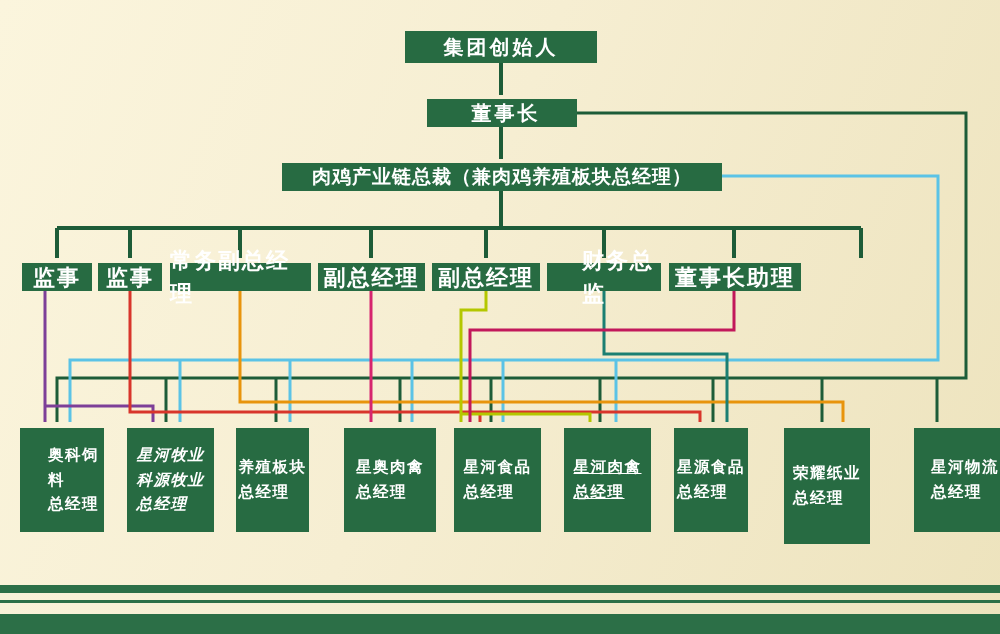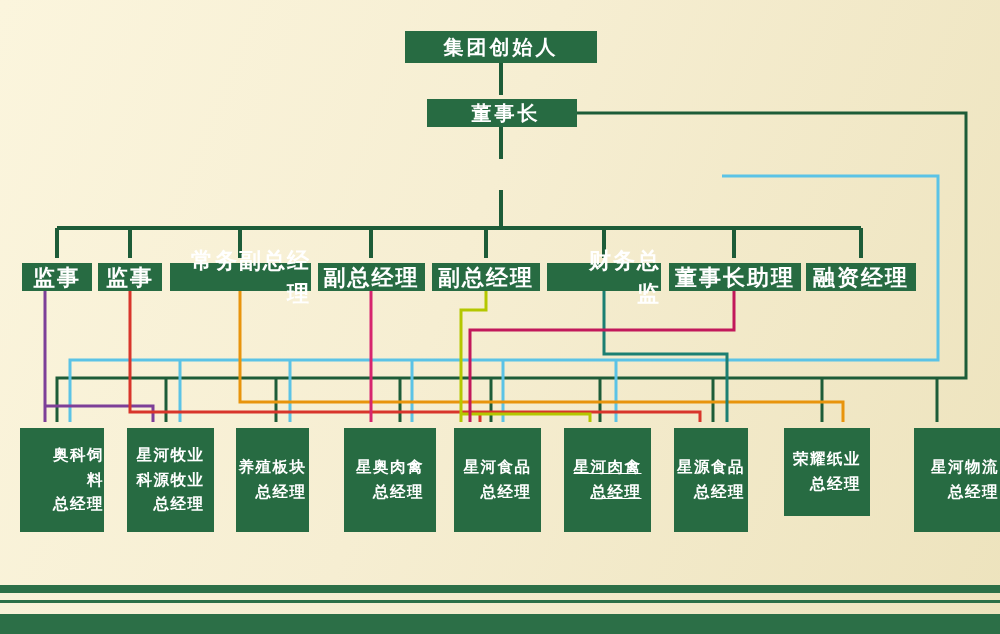--- a/index.html
+++ b/index.html
@@ -7,21 +7,21 @@
   #stage{
     position:relative;width:1000px;height:634px;overflow:hidden;
     background:linear-gradient(112deg,#fbf5dd 0%,#f6eed2 45%,#ede3bd 100%);
   }
   .node{
     position:absolute;
     background:#276b42;
     color:#ffffff;
     font-weight:bold;
     display:flex;align-items:center;justify-content:center;
-    text-align:right;
+    text-align:left;
     white-space:pre-line;
     box-sizing:border-box;
     letter-spacing:1px;
     line-height:1.5;
   }
   .n-l1{font-size:20px;letter-spacing:3px;}
   .n-l2{font-size:20px;letter-spacing:3px;}
   .n-l3{font-size:19px;letter-spacing:1px;}
   .n-l4{font-size:22px;letter-spacing:2px;}
   .n-l5{font-size:15.5px;letter-spacing:1.5px;line-height:1.6;}
@@ -130,46 +130,46 @@
 
     <g stroke="#c2185b" stroke-width="3">
       <path d="M734 291 V330 H470 V422" marker-end="url(#ah-cr)"></path>
     </g>
   </svg>
 
   <div class="node n-l1" style="left:405px;top:31px;width:192px;height:32px;">集团创始人</div>
 
   <div class="node n-l2" style="left:427px;top:99px;width:150px;height:28px;padding-left:8px;">董事长</div>
 
+  <div class="node n-l3" style="left:282px;top:163px;width:440px;height:28px;">肉鸡产业链总裁（兼肉鸡养殖板块总经理）</div>
 
   <div class="node n-l4" style="left:22px;top:263px;width:70px;height:28px;">监事</div>
   <div class="node n-l4" style="left:98px;top:263px;width:64px;height:28px;">监事</div>
   <div class="node n-l4" style="left:170px;top:263px;width:141px;height:28px;">常务副总经理</div>
   <div class="node n-l4" style="left:318px;top:263px;width:107px;height:28px;">副总经理</div>
   <div class="node n-l4" style="left:432px;top:263px;width:108px;height:28px;">副总经理</div>
   <div class="node n-l4" style="left:547px;top:263px;width:114px;height:28px;padding-left:35px;">财务总监</div>
   <div class="node n-l4" style="left:669px;top:263px;width:132px;height:28px;">董事长助理</div>
-  <div class="node n-l4" style="left:806px;top:263px;width:110px;height:28px;">融资经理</div>
 
   <div class="node n-l5" style="left:20px;top:428px;width:84px;height:104px;padding-left:28px;">奥科饲料
 总经理</div>
-  <div class="node n-l5" style="left:127px;top:428px;width:87px;height:104px;">星河牧业
+  <div class="node n-l5" style="left:127px;top:428px;width:87px;height:104px;font-style:italic;">星河牧业
 科源牧业
 总经理</div>
   <div class="node n-l5" style="left:236px;top:428px;width:73px;height:104px;">养殖板块
 总经理</div>
   <div class="node n-l5" style="left:344px;top:428px;width:92px;height:104px;">星奥肉禽
 总经理</div>
   <div class="node n-l5" style="left:454px;top:428px;width:87px;height:104px;">星河食品
 总经理</div>
   <div class="node n-l5" style="left:564px;top:428px;width:87px;height:104px;text-decoration:underline;">星河肉禽
 总经理</div>
   <div class="node n-l5" style="left:674px;top:428px;width:74px;height:104px;">星源食品
 总经理</div>
-  <div class="node n-l5" style="left:784px;top:428px;width:86px;height:88px;">荣耀纸业
+  <div class="node n-l5" style="left:784px;top:428px;width:86px;height:116px;">荣耀纸业
 总经理</div>
   <div class="node n-l5" style="left:894px;top:428px;width:102px;height:104px;margin-left:20px;">星河物流
 总经理</div>
 
   <div class="stripe" style="top:585px;height:8px;"></div>
   <div class="stripe" style="top:600px;height:3px;"></div>
   <div class="stripe" style="top:614px;height:20px;"></div>
 
 </div>
 

